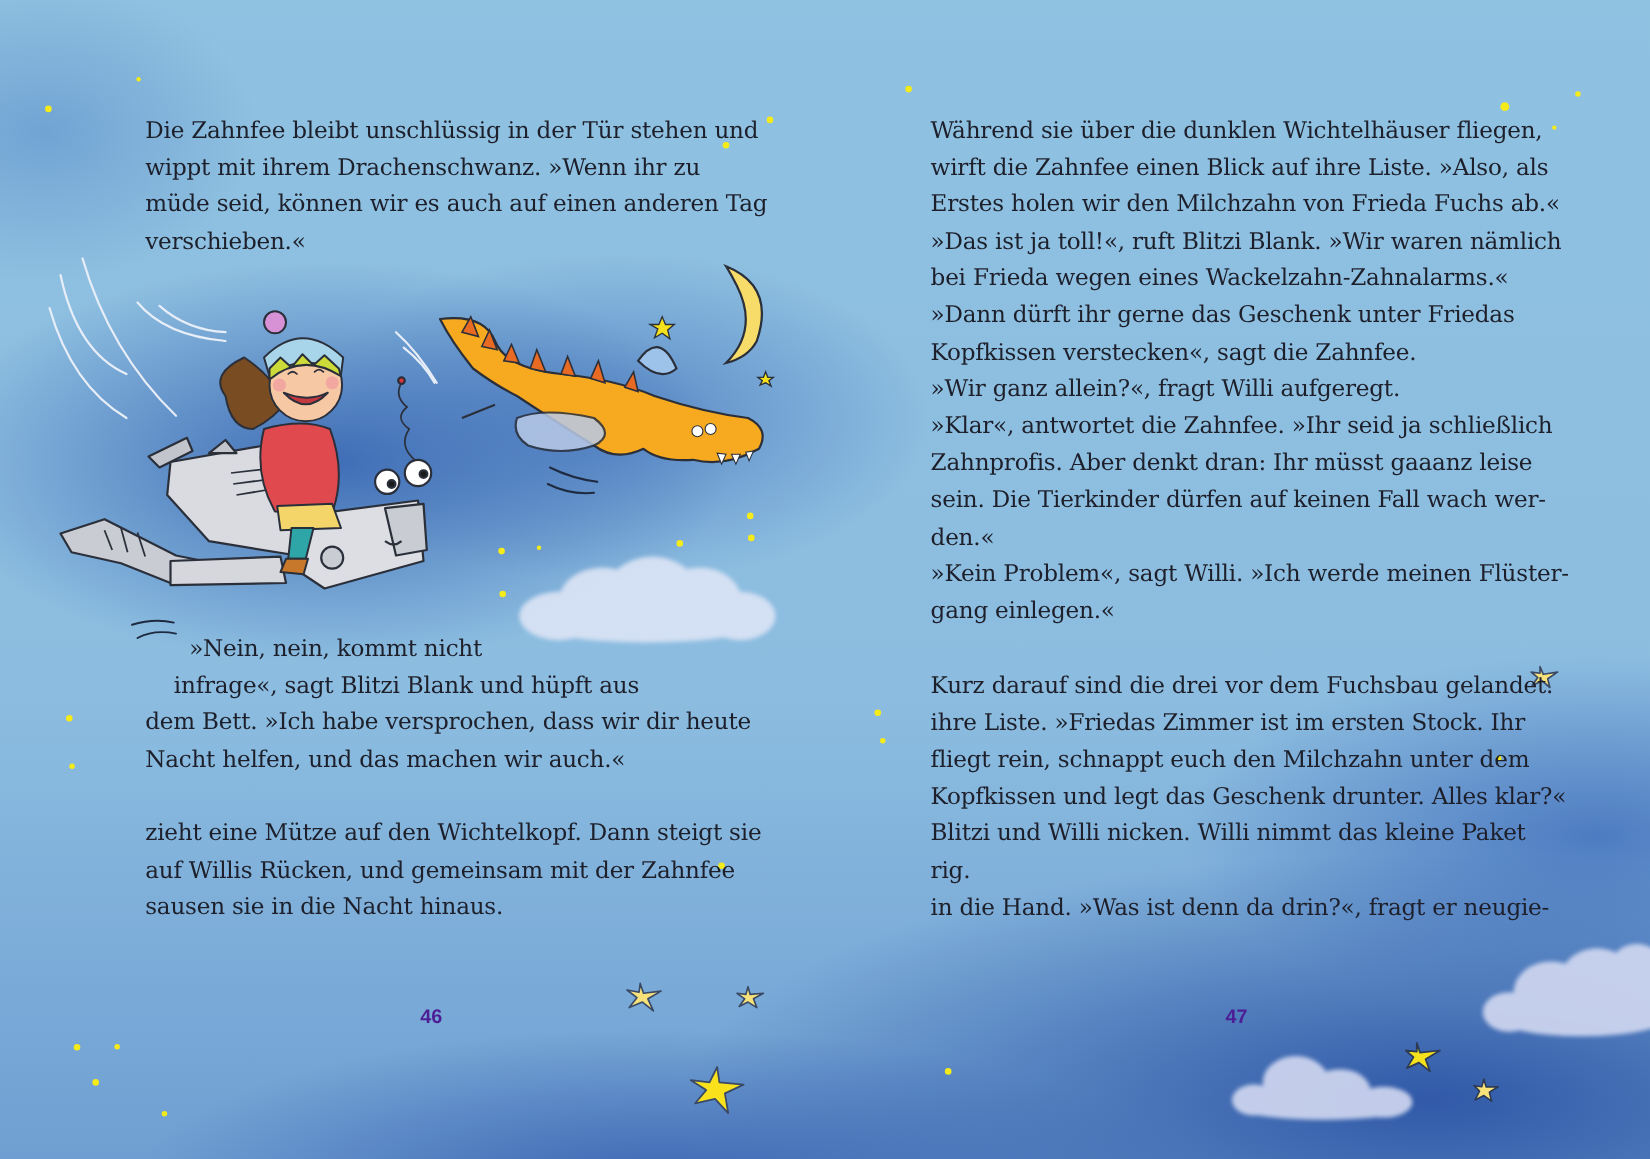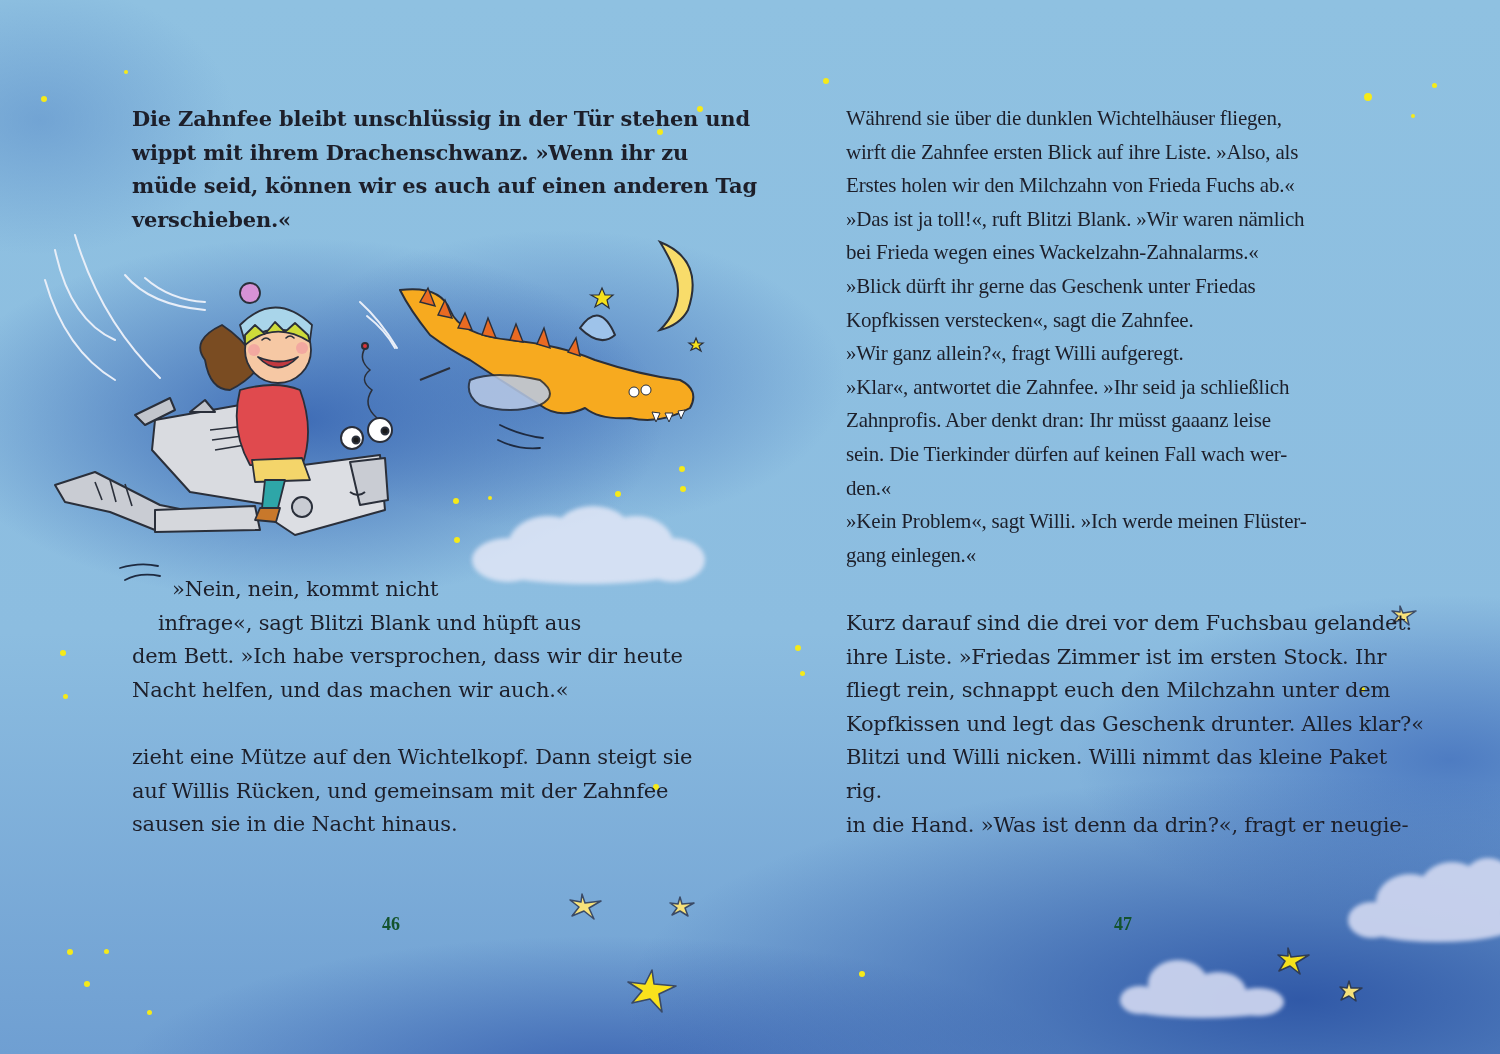--- a/index.html
+++ b/index.html
@@ -25,22 +25,22 @@
     .page.right { left: 750px; width: 750px; }
 
     .text {
       position: absolute; color: #1d1f2a;
       font-size: 21px; line-height: 33.6px; letter-spacing: -0.2px;
       white-space: nowrap;
     }
     .text .line { display: block; }
 
     .page-number {
-      position: absolute; color: #14532d;
-      font-family: Liberation Serif, serif;
+      position: absolute; color: #4c1d95;
+      font-family: Liberation Sans, sans-serif;
       font-size: 18px; font-weight: bold;
     }
 
     .dot { position: absolute; width: 6px; height: 6px; border-radius: 50%; background: #f5ea1a; }
     .star { position: absolute; }
     .cloud { position: absolute; filter: blur(2px); }
 
     .illustration { position: absolute; }
   </style>
 </head>
@@ -216,21 +216,21 @@
           <path d="M625 183 L629 192 L633 183 Z"></path>
           <path d="M638 181 L641 189 L645 180 Z"></path>
       </g>
 
       <path d="M620 12 Q665 30 648 80 Q640 95 620 100 Q650 70 630 30 Q625 20 620 12 Z" fill="#f8dc6a" stroke="#2a2f3a" stroke-width="2"></path>
 
       <path d="M562 58 L565 65 L573 65 L567 70 L569 78 L562 73 L555 77 L558 69 L551 65 L559 65 Z" fill="#f5e11c" stroke="#2a2f3a" stroke-width="1.2"></path>
       <path d="M656 108 L658 113 L663 113 L659 116 L661 121 L656 118 L651 120 L653 116 L649 113 L654 113 Z" fill="#f5e11c" stroke="#2a2f3a" stroke-width="1.2"></path>
     </svg>
 
-    <div class="text" style="left:132px;top:102px;font-weight:bold;">
+    <div class="text" style="left:132px;top:102px;">
       <span class="line">Die Zahnfee bleibt unschlüssig in der Tür stehen und</span>
       <span class="line">wippt mit ihrem Drachenschwanz. »Wenn ihr zu</span>
       <span class="line">müde seid, können wir es auch auf einen anderen Tag</span>
       <span class="line">verschieben.«</span>
     </div>
 
     <div class="text" style="left:132px;top:573px;">
       <span class="line" style="padding-left:40px;">»Nein, nein, kommt nicht</span>
       <span class="line" style="padding-left:26px;">infrage«, sagt Blitzi Blank und hüpft aus</span>
       <span class="line">dem Bett. »Ich habe versprochen, dass wir dir heute</span>
@@ -240,27 +240,27 @@
     <div class="text" style="left:132px;top:741px;">
       <span class="line">zieht eine Mütze auf den Wichtelkopf. Dann steigt sie</span>
       <span class="line">auf Willis Rücken, und gemeinsam mit der Zahnfee</span>
       <span class="line">sausen sie in die Nacht hinaus.</span>
     </div>
 
     <div class="page-number" style="left:382px;top:914px;">46</div>
   </div>
 
   <div class="page right">
-    <div class="text" style="left:96px;top:102px;font-family:Liberation Serif, serif;">
+    <div class="text" style="left:96px;top:102px;">
       <span class="line">Während sie über die dunklen Wichtelhäuser fliegen,</span>
-      <span class="line">wirft die Zahnfee ersten Blick auf ihre Liste. »Also, als</span>
+      <span class="line">wirft die Zahnfee einen Blick auf ihre Liste. »Also, als</span>
       <span class="line">Erstes holen wir den Milchzahn von Frieda Fuchs ab.«</span>
       <span class="line">»Das ist ja toll!«, ruft Blitzi Blank. »Wir waren nämlich</span>
       <span class="line">bei Frieda wegen eines Wackelzahn-Zahnalarms.«</span>
-      <span class="line">»Blick dürft ihr gerne das Geschenk unter Friedas</span>
+      <span class="line">»Dann dürft ihr gerne das Geschenk unter Friedas</span>
       <span class="line">Kopfkissen verstecken«, sagt die Zahnfee.</span>
       <span class="line">»Wir ganz allein?«, fragt Willi aufgeregt.</span>
       <span class="line">»Klar«, antwortet die Zahnfee. »Ihr seid ja schließlich</span>
       <span class="line">Zahnprofis. Aber denkt dran: Ihr müsst gaaanz leise</span>
       <span class="line">sein. Die Tierkinder dürfen auf keinen Fall wach wer-</span>
       <span class="line">den.«</span>
       <span class="line">»Kein Problem«, sagt Willi. »Ich werde meinen Flüster-</span>
       <span class="line">gang einlegen.«</span>
     </div>
 

